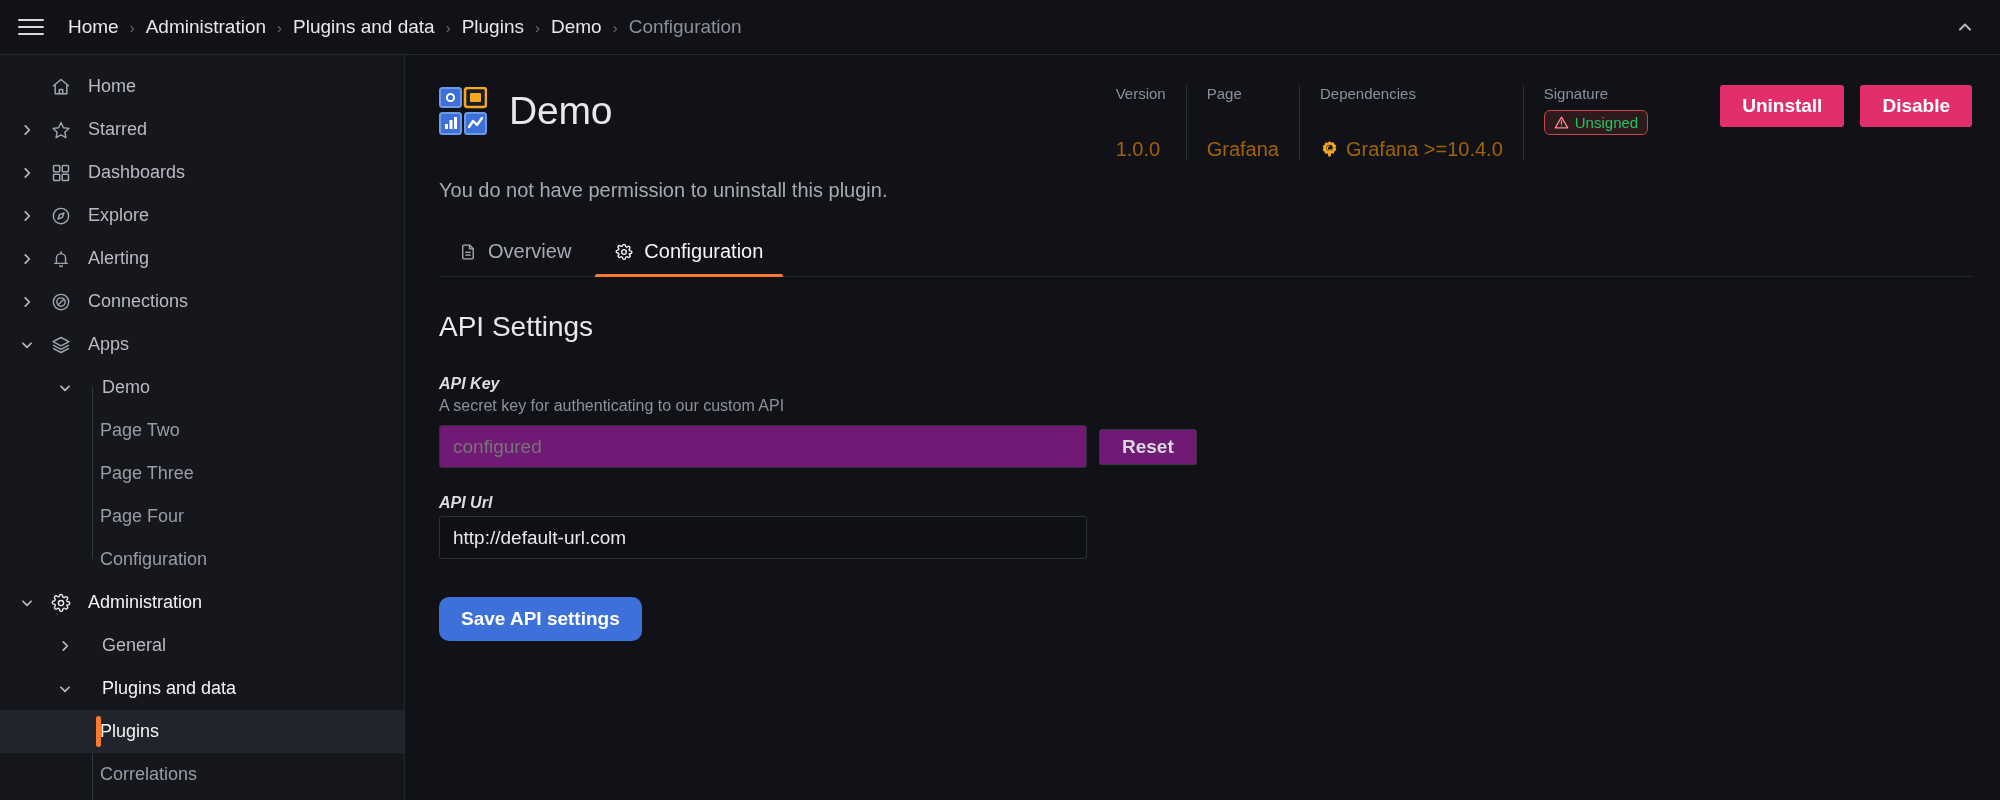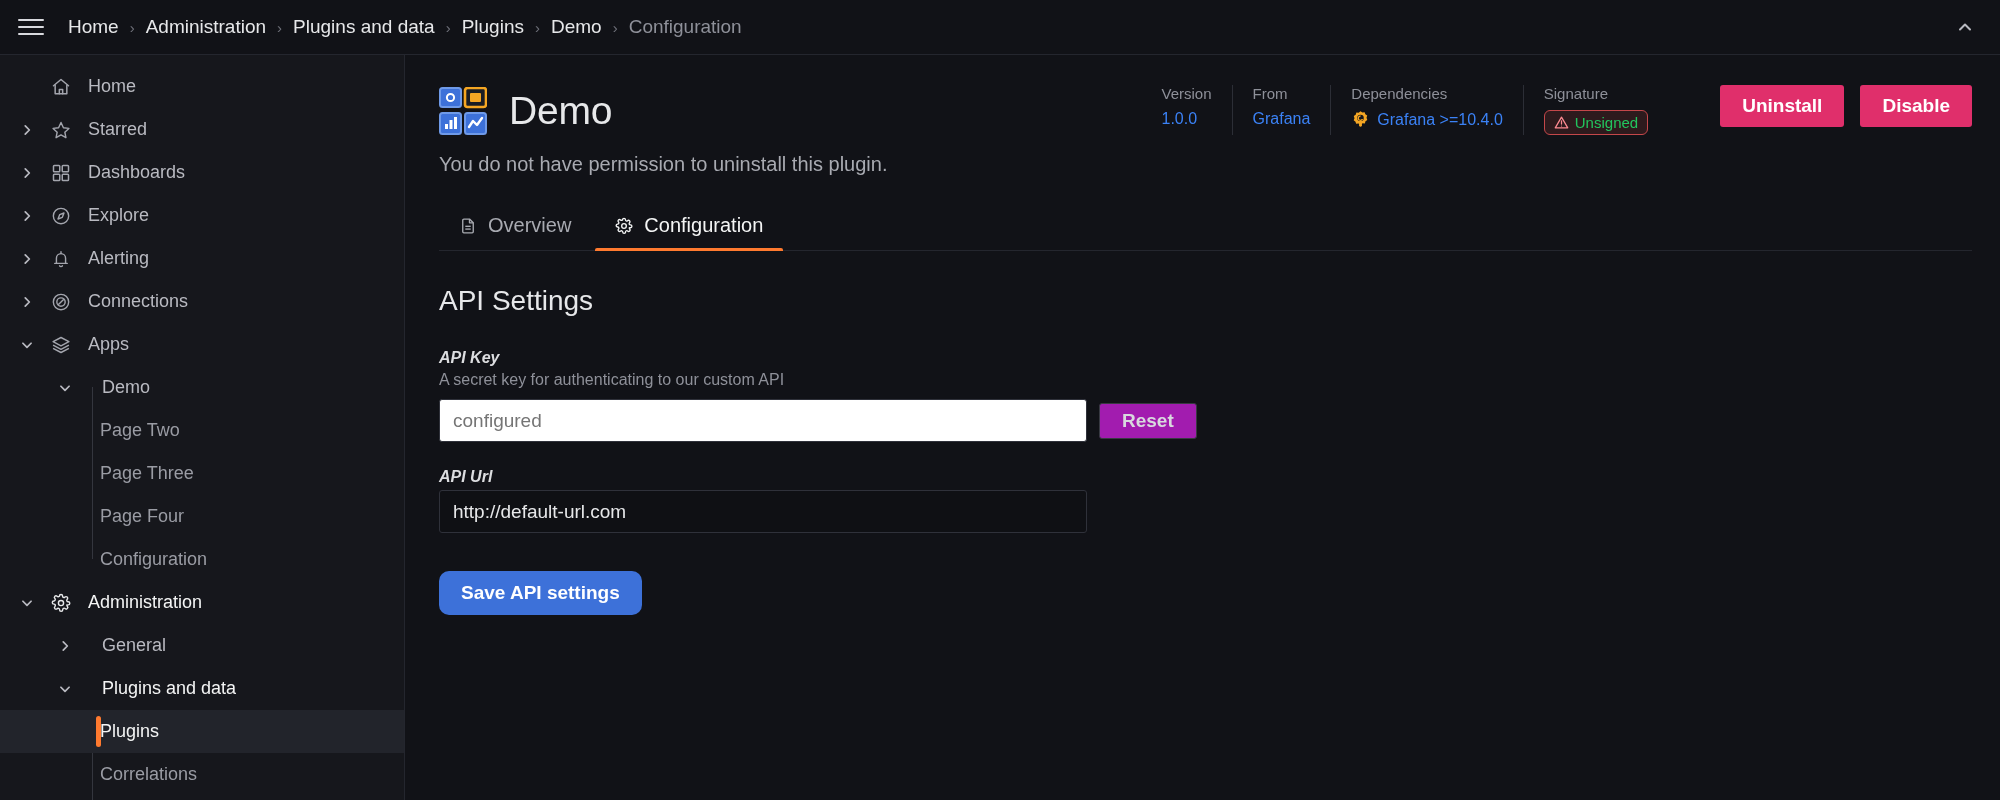--- a/index.html
+++ b/index.html
@@ -94,21 +94,21 @@
   #plugin-header { display: flex; align-items: flex-start; }
   #plugin-title-block { display: flex; align-items: center; gap: 22px; margin-top: 10px; }
   #plugin-logo { width: 48px; height: 48px; flex: 0 0 48px; }
   #plugin-name { font-size: 39px; font-weight: 400; color: #e7e8ea; letter-spacing: -0.2px; }
 
   #meta-and-actions { margin-left: auto; display: flex; align-items: flex-start; gap: 18px; padding-top: 8px; }
   #meta-grid { display: flex; align-items: stretch; }
   .meta-col { padding: 0 20px; display: flex; flex-direction: column; gap: 8px; }
   .meta-col + .meta-col { border-left: 1px solid #2c2e36; }
   .meta-label { font-size: 15px; color: #8e9099; white-space: nowrap; }
-  .meta-value { font-size: 16px; color: #3b82f6; white-space: nowrap; display: flex; align-items: center; gap: 7px; }
+  .meta-value { font-size: 20px; color: #a16207; white-space: nowrap; display: flex; align-items: center; gap: 7px; margin-top: 28px; }
   .sig-badge {
     display: inline-flex; align-items: center; gap: 6px;
     border: 1px solid #c4474a; background: #2d1a1d;
     color: #22c55e; font-size: 15px;
     padding: 3px 9px; border-radius: 6px; width: fit-content;
   }
 
   #action-buttons { display: flex; gap: 16px; margin-left: 34px; }
   .btn-danger {
     background: #e02f6b; color: #fff;
@@ -150,27 +150,27 @@
   .field-label { font-size: 16px; font-weight: bold; color: #dcdde0; margin-bottom: 4px; font-style: italic; }
   .field-desc { font-size: 16px; color: #8e9099; margin-bottom: 10px; }
   .input-row { display: flex; align-items: center; gap: 12px; }
   .text-input {
     width: 648px; height: 43px;
     border-radius: 3px; padding: 0 13px;
     font-size: 19px; font-family: "Liberation Sans", sans-serif;
     outline: none;
   }
   .text-input.disabled {
-    background: #ffffff; border: 1px solid #2f313a; color: #8e9099;
+    background: #701a75; border: 1px solid #2f313a; color: #8e9099;
   }
   .text-input.normal {
     background: #0f1014; border: 1px solid #2f313a; color: #e7e8ea;
   }
   .btn-secondary {
-    background: #a21caf; color: #d8d9de;
+    background: #701a75; color: #d8d9de;
     border: 1px solid #383a42; border-radius: 3px;
     font-size: 19px; font-weight: bold;
     padding: 6px 22px; cursor: pointer;
     font-family: "Liberation Sans", sans-serif;
   }
   .btn-primary {
     background: #3d71d9; color: #fff;
     border: none; border-radius: 10px;
     font-size: 19px; font-weight: bold;
     padding: 11px 22px; cursor: pointer;
@@ -413,21 +413,21 @@
 
       <div id="meta-and-actions">
         <div id="meta-grid">
 
           <div class="meta-col">
             <div class="meta-label">Version</div>
             <div class="meta-value">1.0.0</div>
           </div>
 
           <div class="meta-col">
-            <div class="meta-label">From</div>
+            <div class="meta-label">Page</div>
             <div class="meta-value">Grafana</div>
           </div>
 
           <div class="meta-col">
             <div class="meta-label">Dependencies</div>
             <div class="meta-value">
               <span style="display:flex;">
                 <svg width="19" height="19" viewBox="0 0 24 24">
                   <path d="M12 1.6l2.4 1.5 2.8-.3.9 2.7 2.4 1.6-.9 2.7 1 2.7-2.3 1.7-.8 2.7-2.8-.2L12 18.6l-2.7-1.4-2.8.2-.8-2.7-2.3-1.7 1-2.7-.9-2.7 2.4-1.6.9-2.7 2.8.3z" fill="#f5a623"></path>
                   <circle cx="12" cy="10.1" r="4.1" fill="#16171c"></circle>

